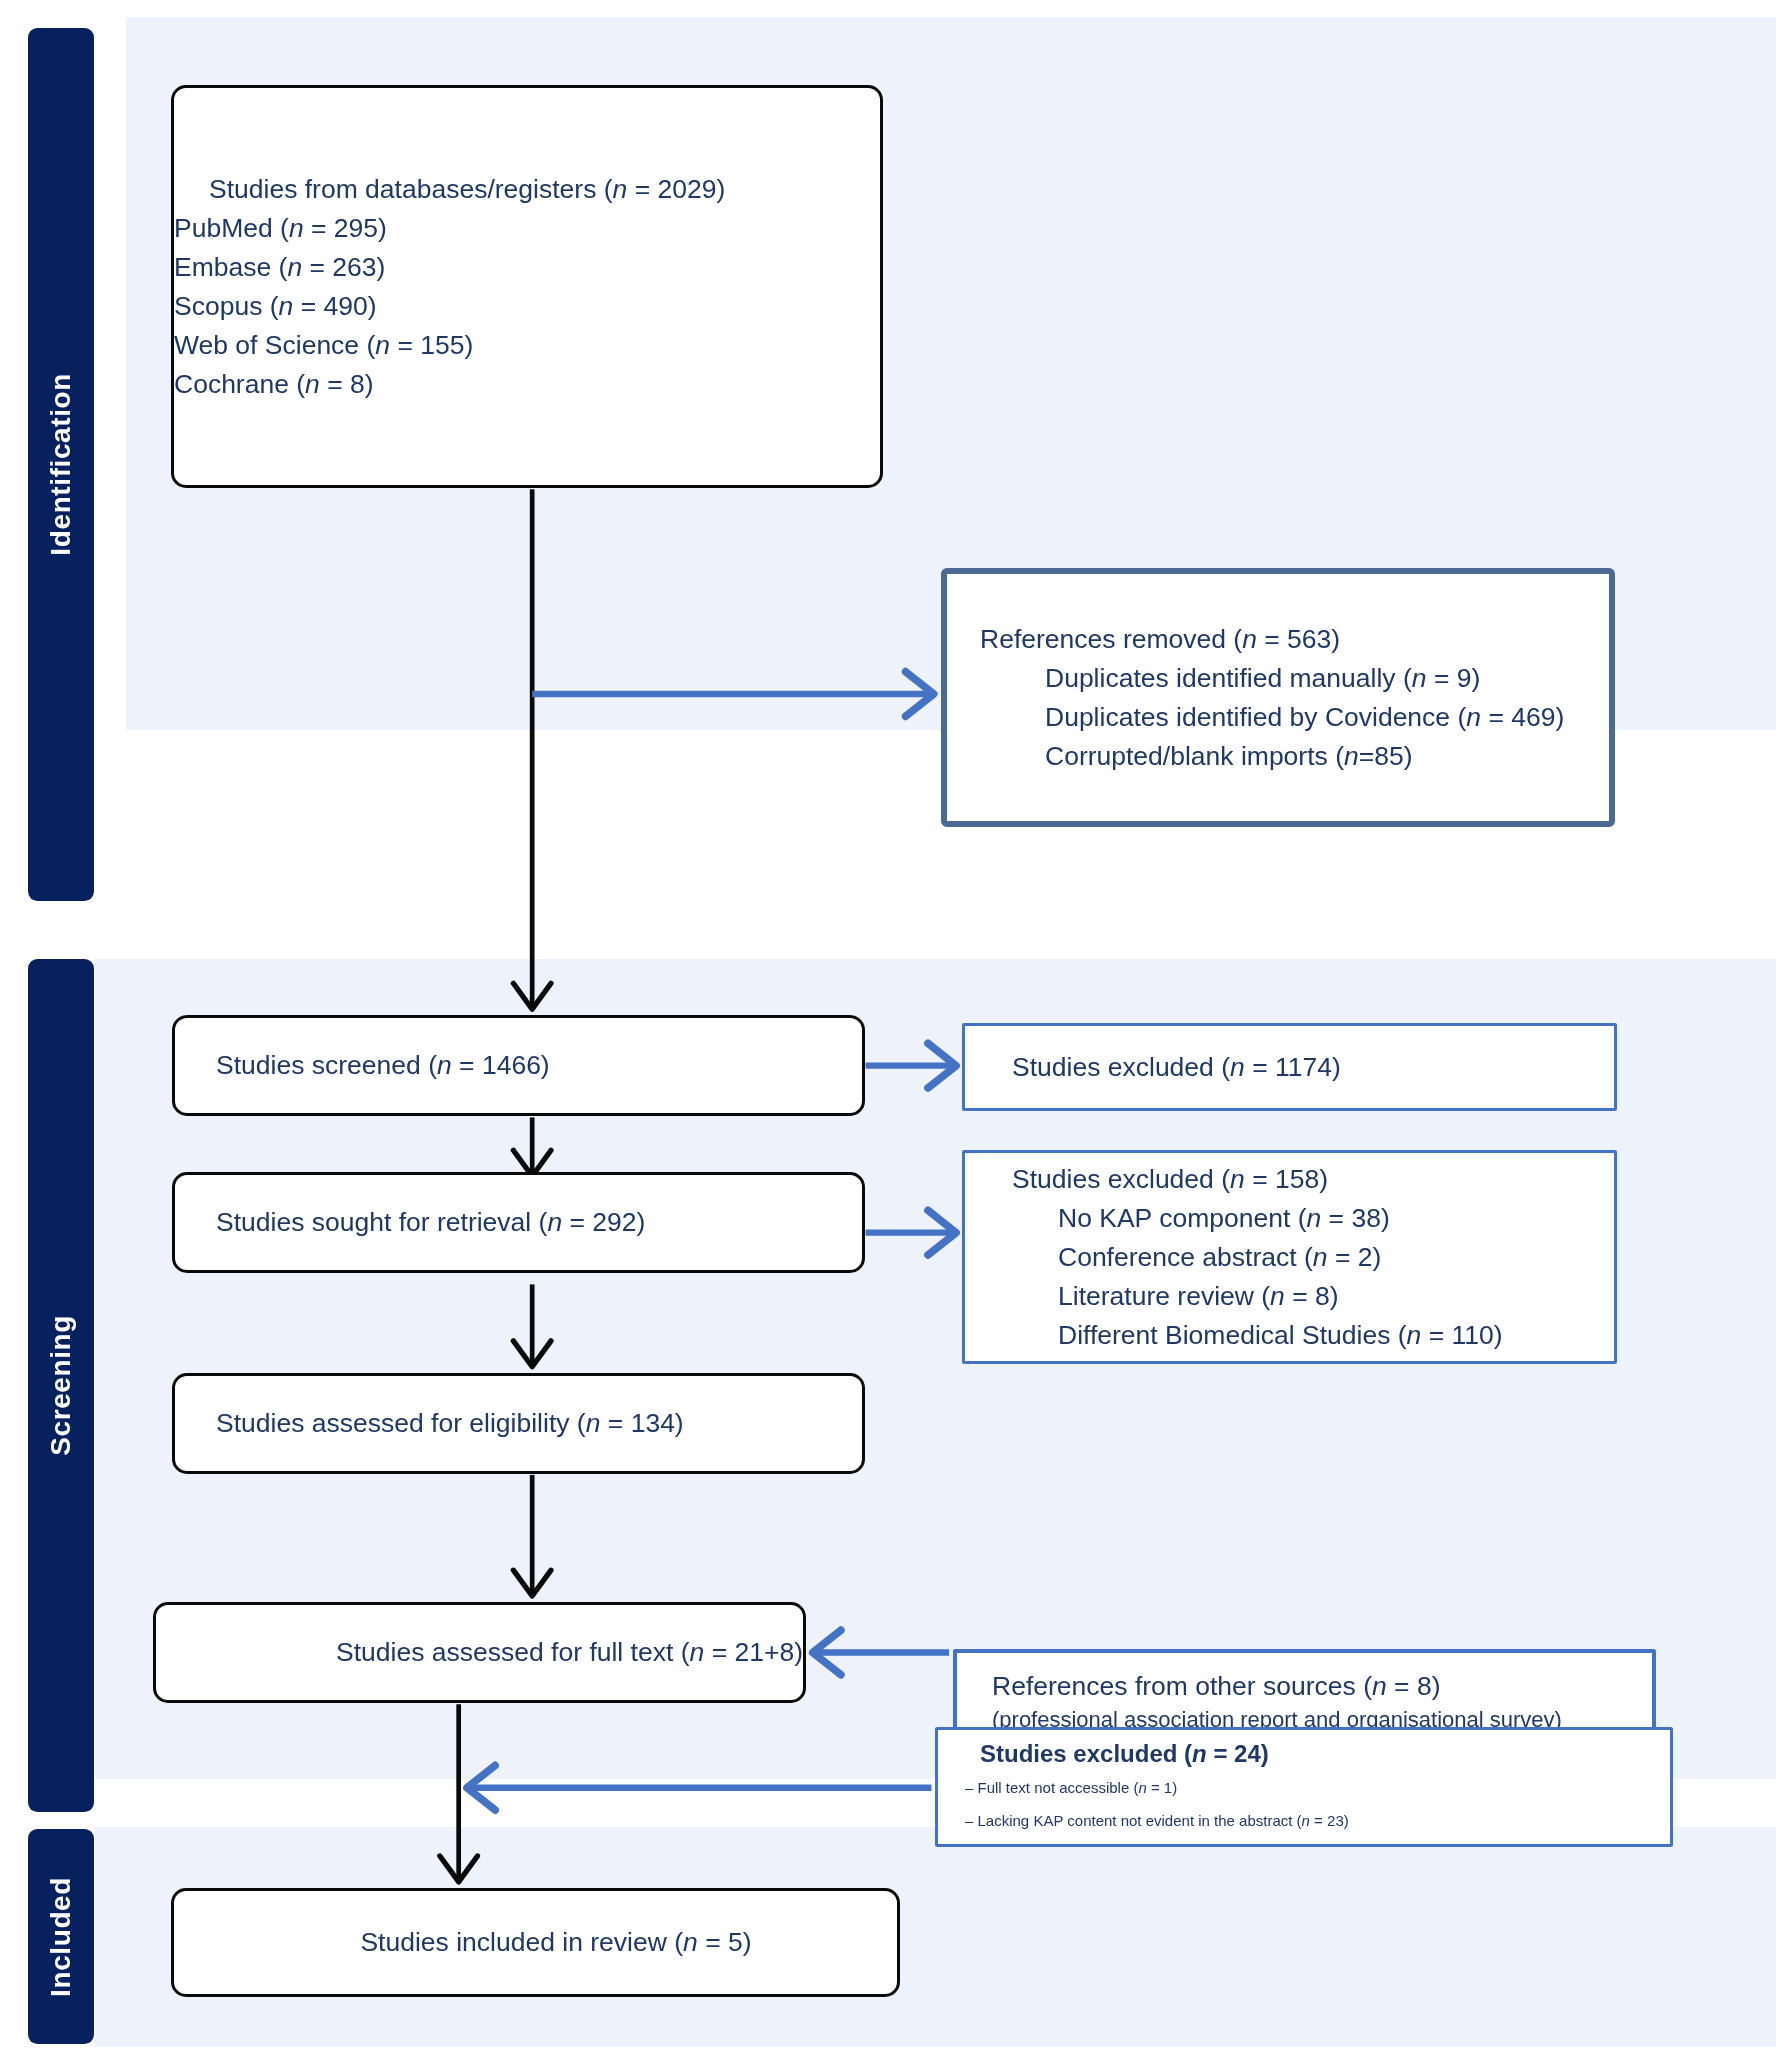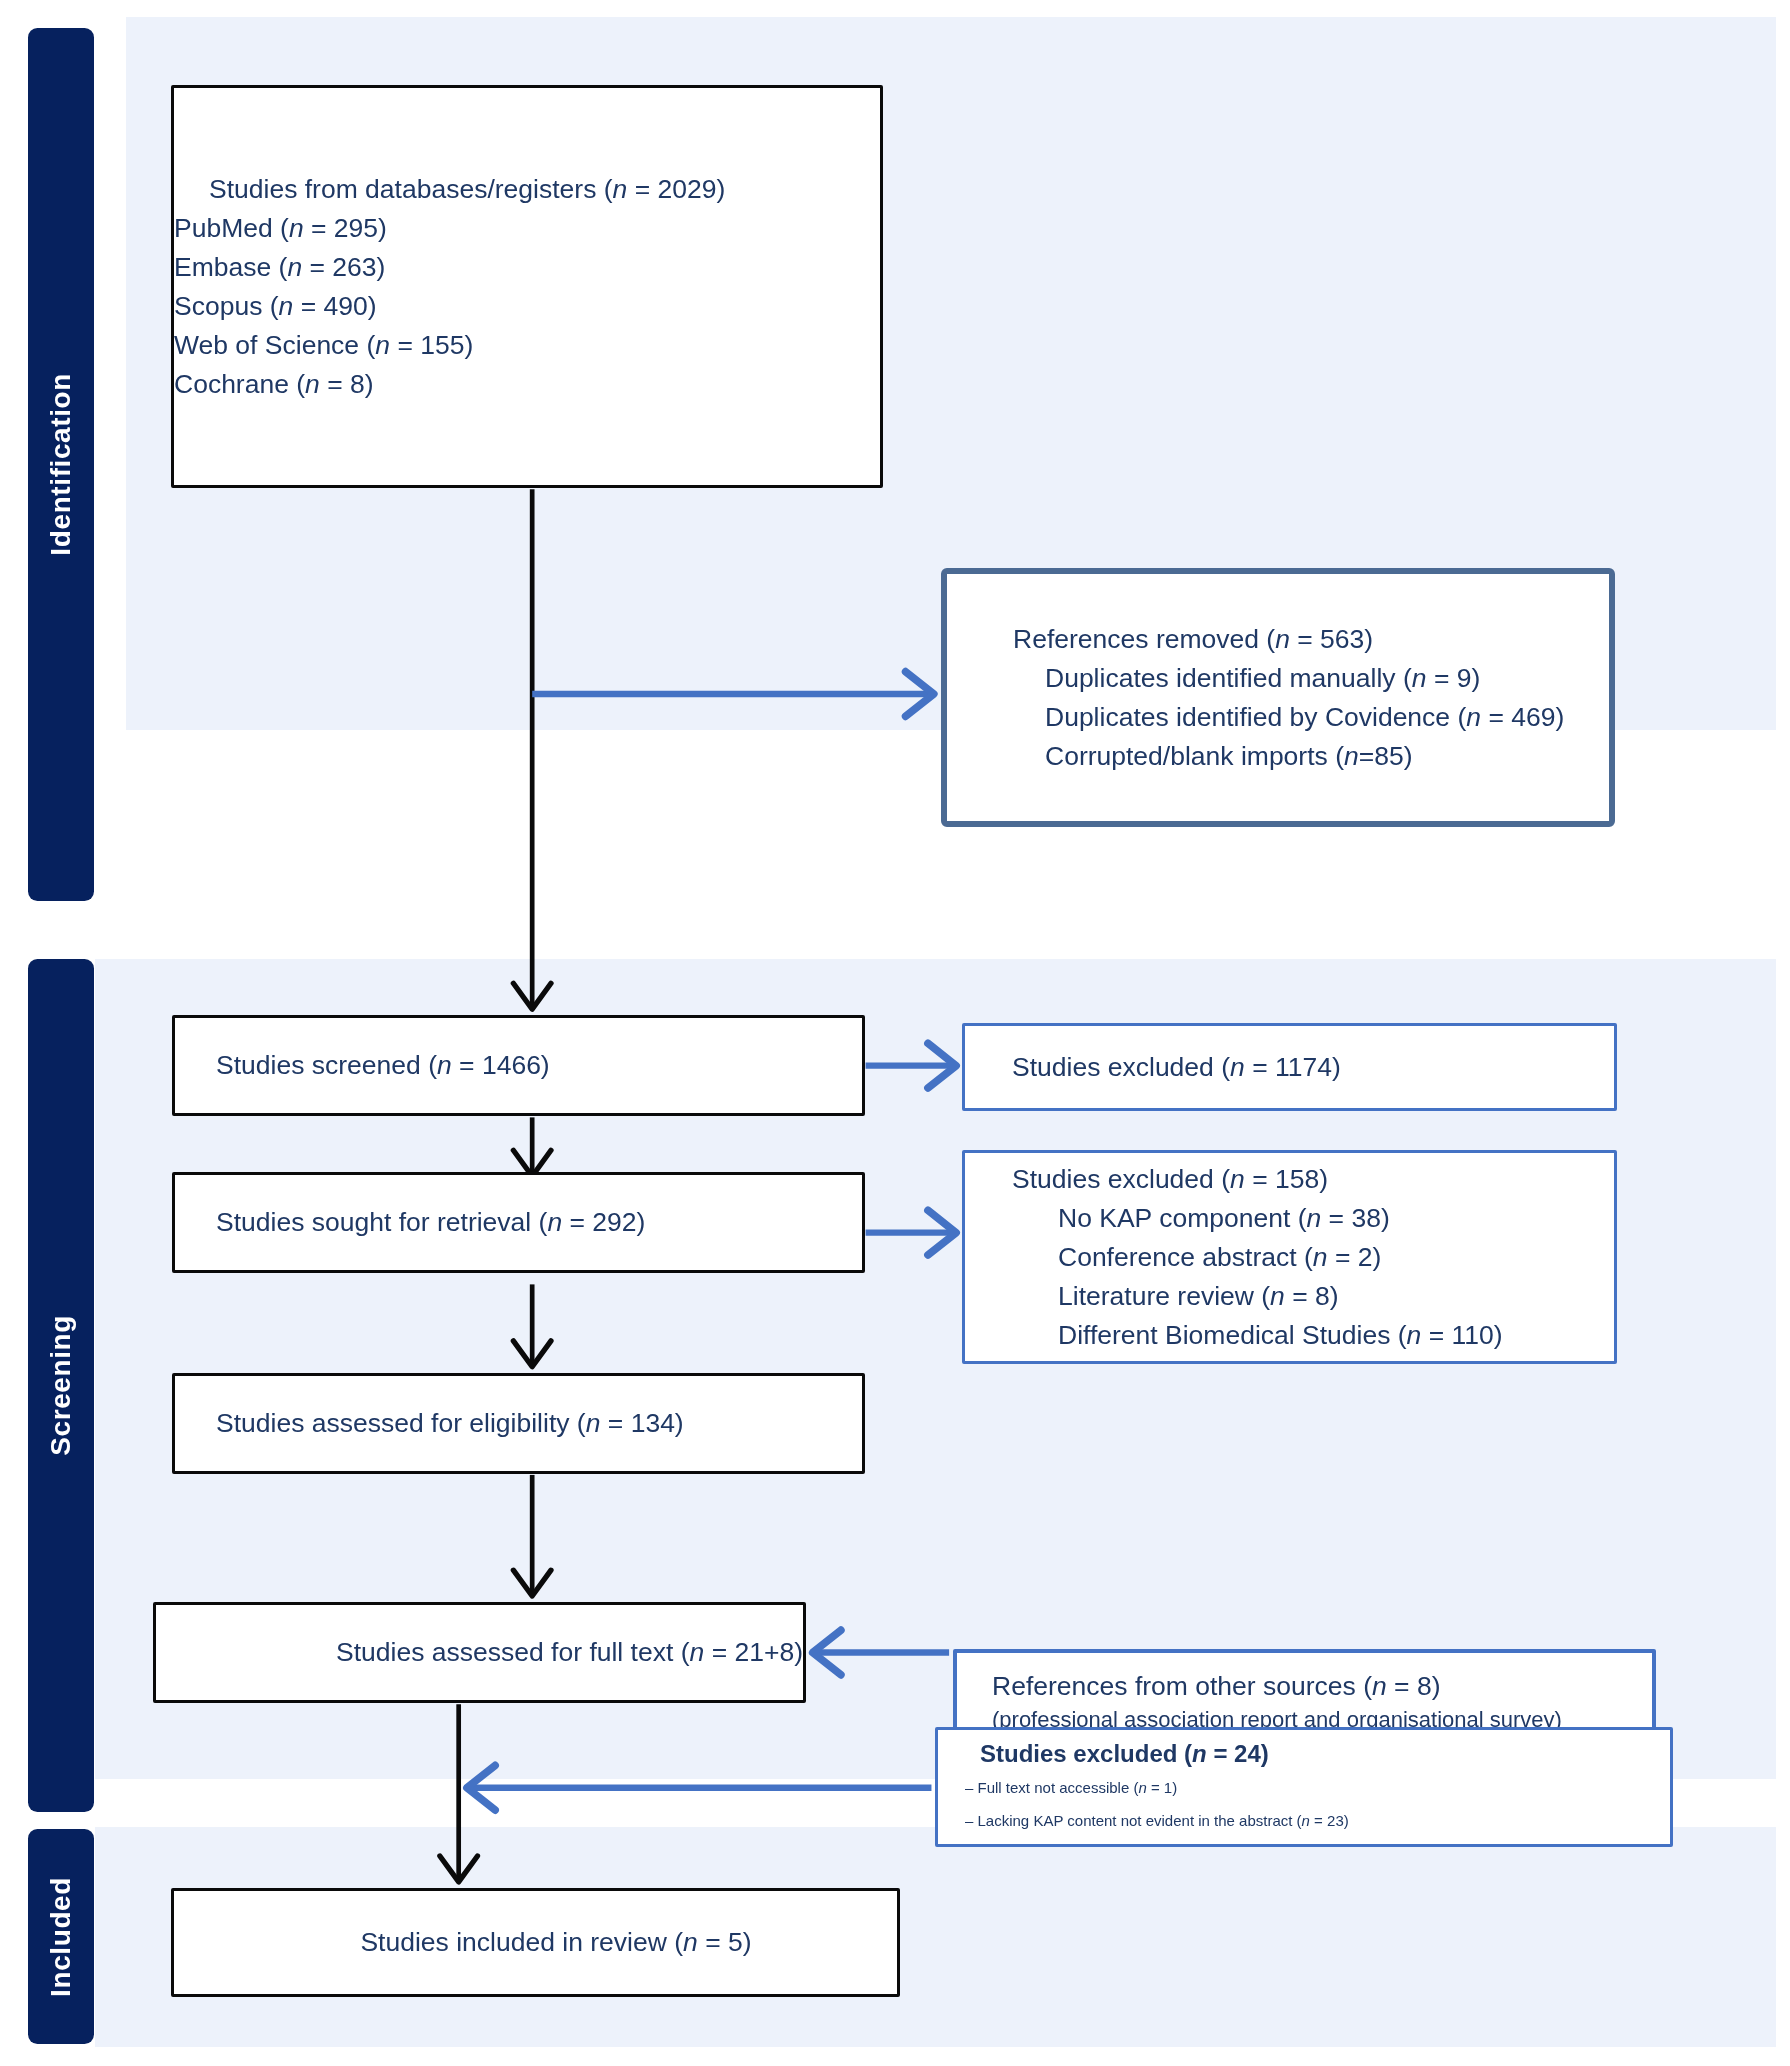--- a/index.html
+++ b/index.html
@@ -28,30 +28,30 @@
     writing-mode:vertical-rl;transform:rotate(180deg);
     color:#ffffff;font-size:28px;font-weight:bold;letter-spacing:0.6px;
     white-space:nowrap;
   }
 
   .box{
     position:absolute;background:#ffffff;box-sizing:border-box;
     display:flex;flex-direction:column;justify-content:center;
     font-size:26.5px;line-height:39px;color:#1f3864;
   }
-  .box-black{border:3.5px solid #0a0a0a;border-radius:2px;}
+  .box-black{border:3.5px solid #0a0a0a;border-radius:15px;}
   .box-blue{border:3.5px solid #4472c4;border-radius:2px;}
   .box-steel{border:6.5px solid #4b6a93;border-radius:5.9px;}
 
   .box-databases{left:171px;top:85px;width:712px;height:403px;}
   .box-databases .t{padding-left:35px;}
   .box-databases .i{}
 
   .box-refs-removed{left:941px;top:568px;width:674px;height:259px;}
-  .box-refs-removed .t{padding-left:66px;}
+  .box-refs-removed .t{padding-left:33px;}
   .box-refs-removed .i{padding-left:98px;}
 
   .box-screened{left:172px;top:1015px;width:693px;height:101px;}
   .box-screened .t{padding-left:41px;}
 
   .box-excl-screening{left:962px;top:1023px;width:655px;height:88px;}
   .box-excl-screening .t{padding-left:47px;}
 
   .box-sought{left:172px;top:1172px;width:693px;height:101px;}
   .box-sought .t{padding-left:41px;}

